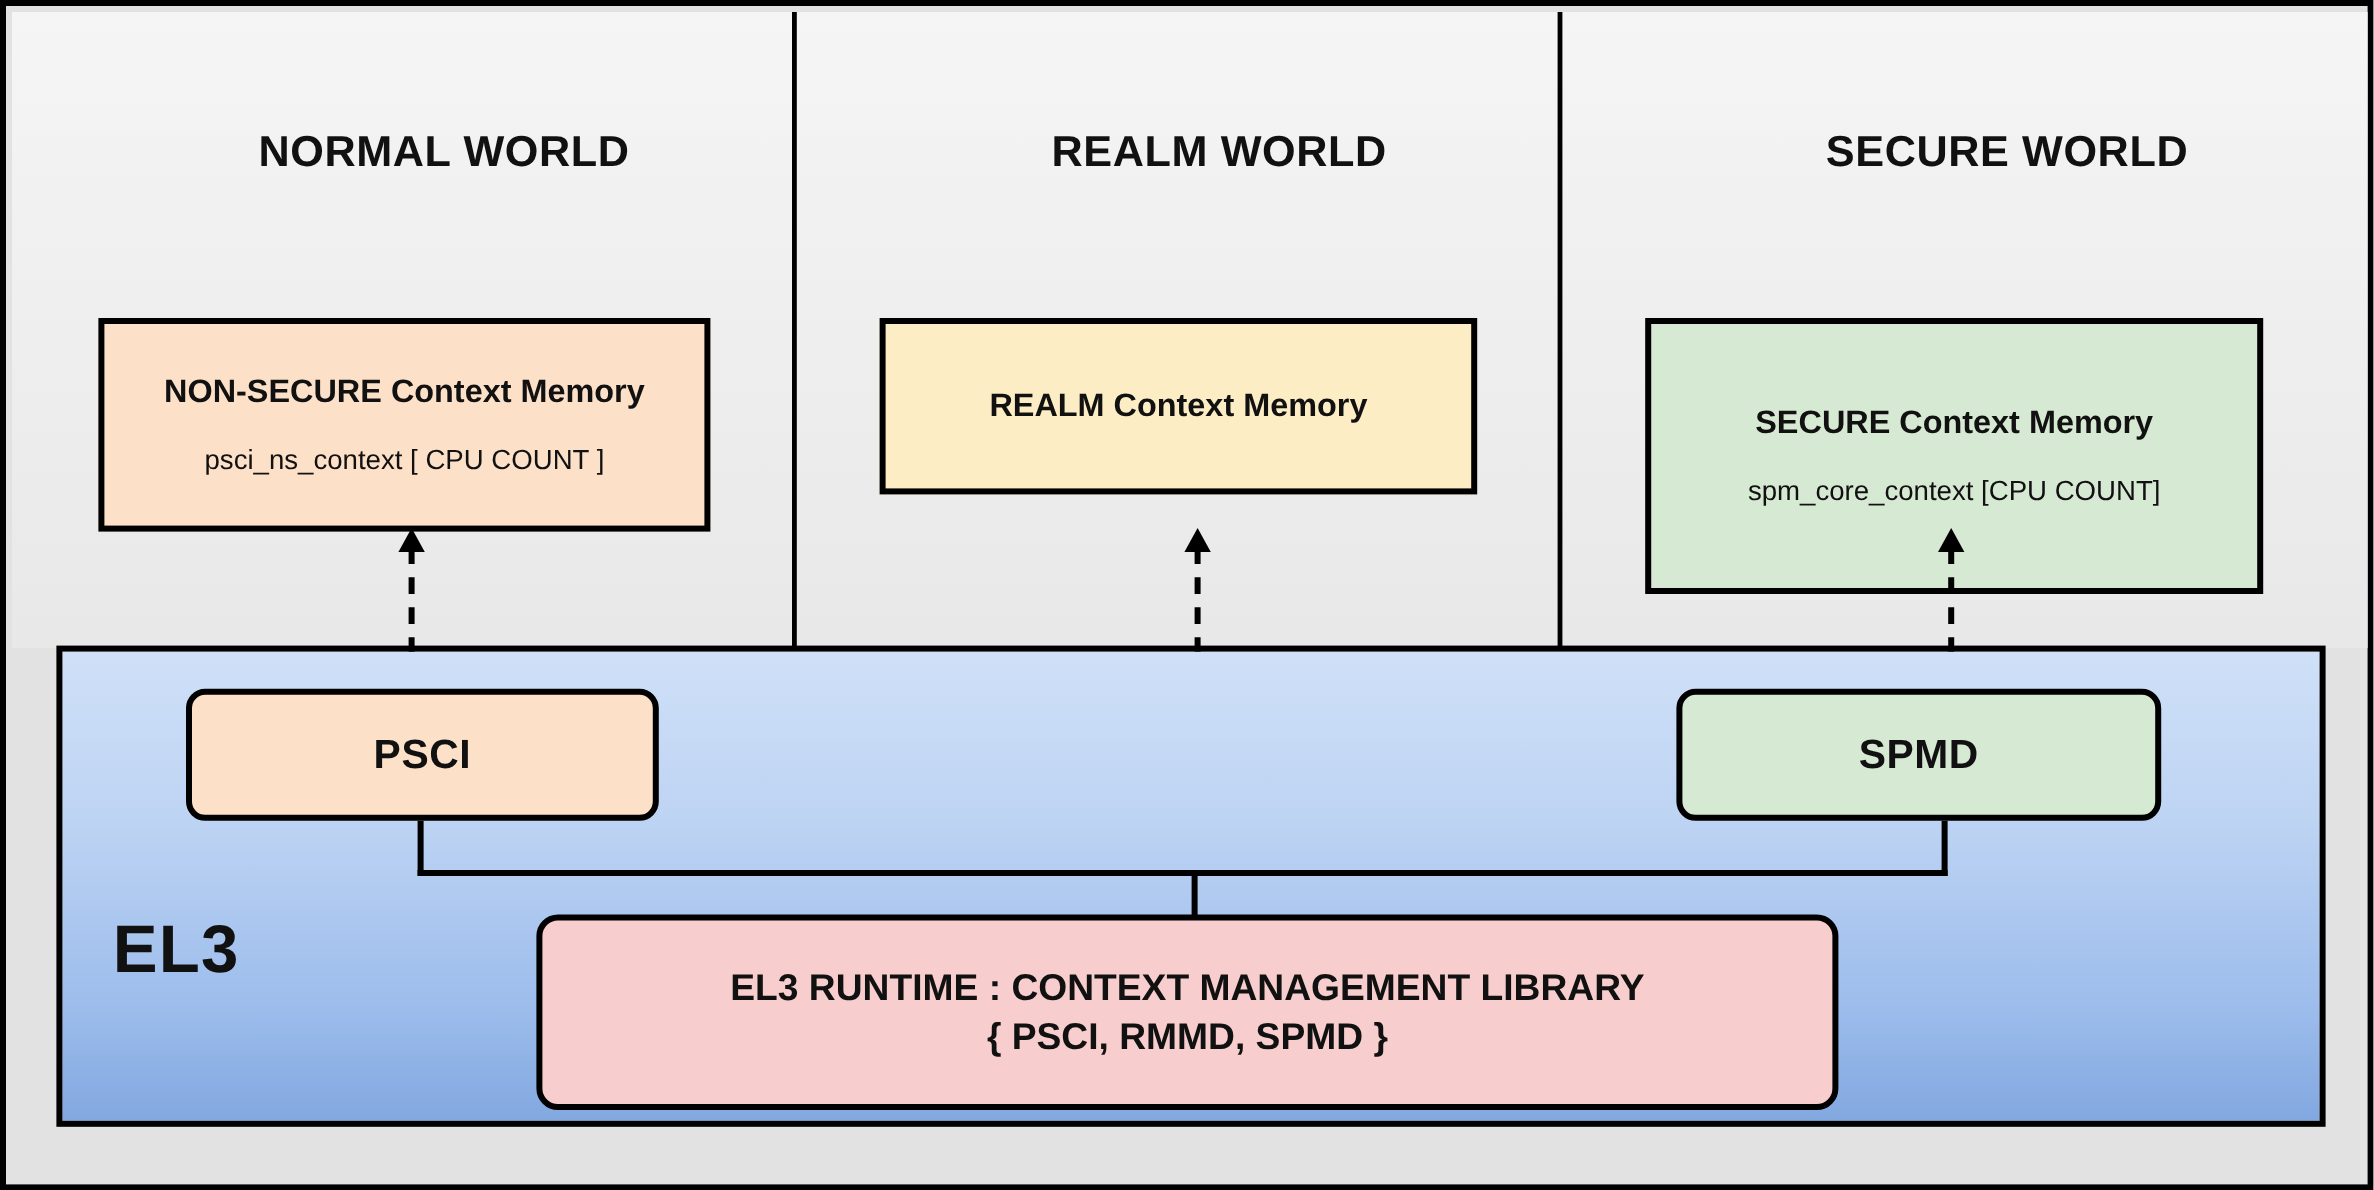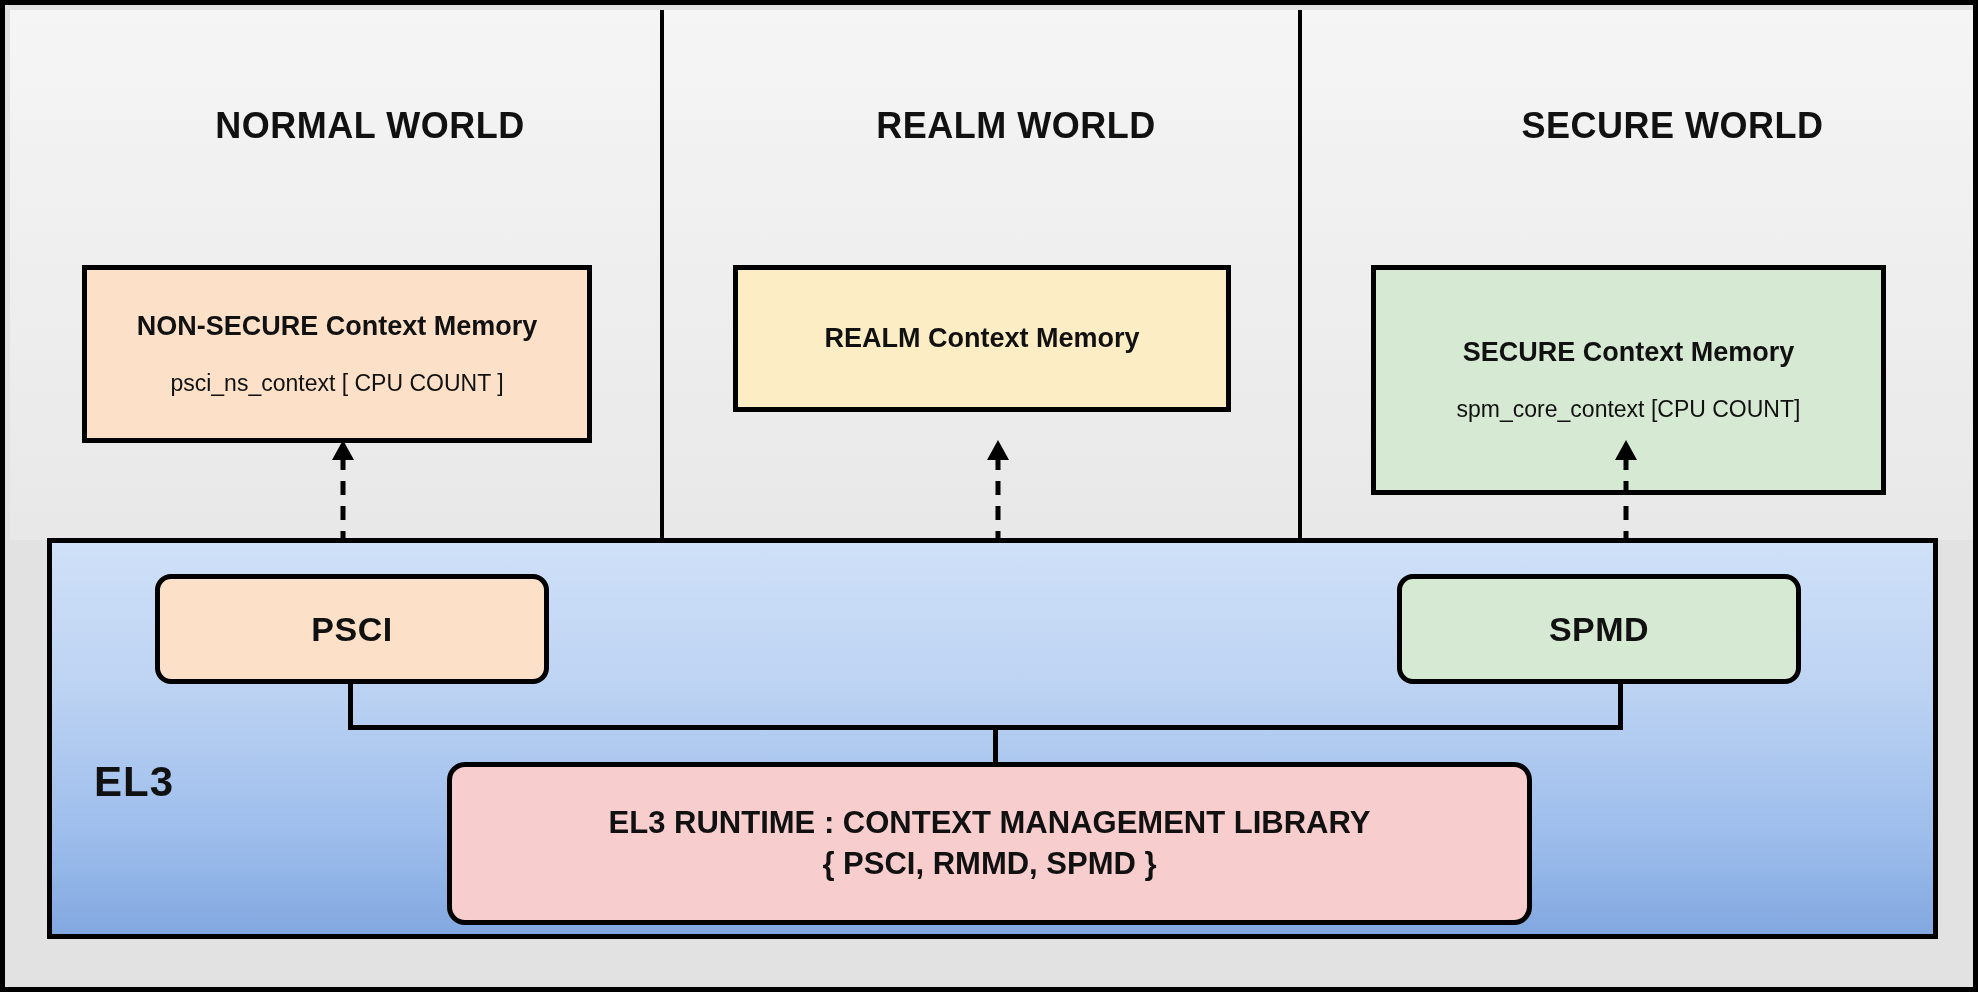--- a/index.html
+++ b/index.html
@@ -105,21 +105,21 @@
     height: 401px;
     box-sizing: border-box;
     border: 5px solid #000000;
     background: linear-gradient(180deg, #cfe0f8 0%, #bed4f3 35%, #9dbdec 75%, #82a8e0 100%);
     overflow: hidden;
   }
   #el3-label {
     position: absolute;
     left: 42px;
     top: 215px;
-    font-size: 42px;
+    font-size: 56px;
     font-weight: bold;
     color: #111111;
     letter-spacing: 1px;
   }
 
   
   .dispatcher {
     position: absolute;
     box-sizing: border-box;
     border: 5px solid #000000;

